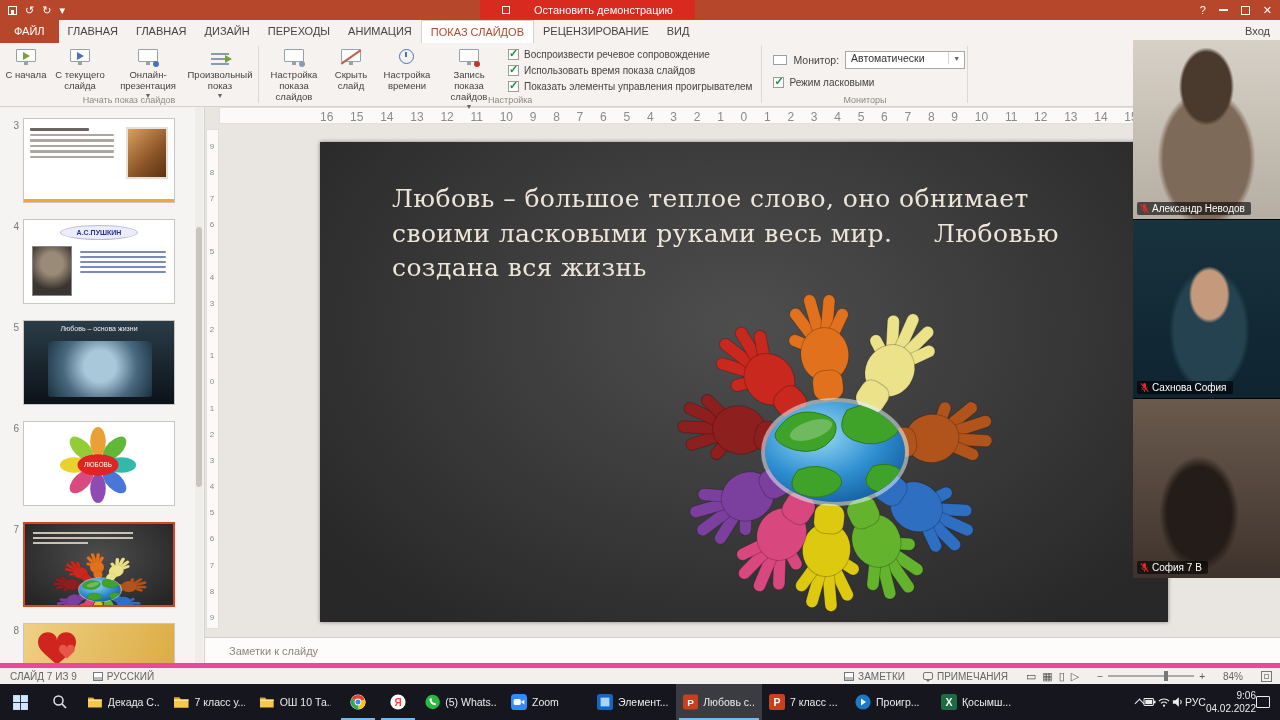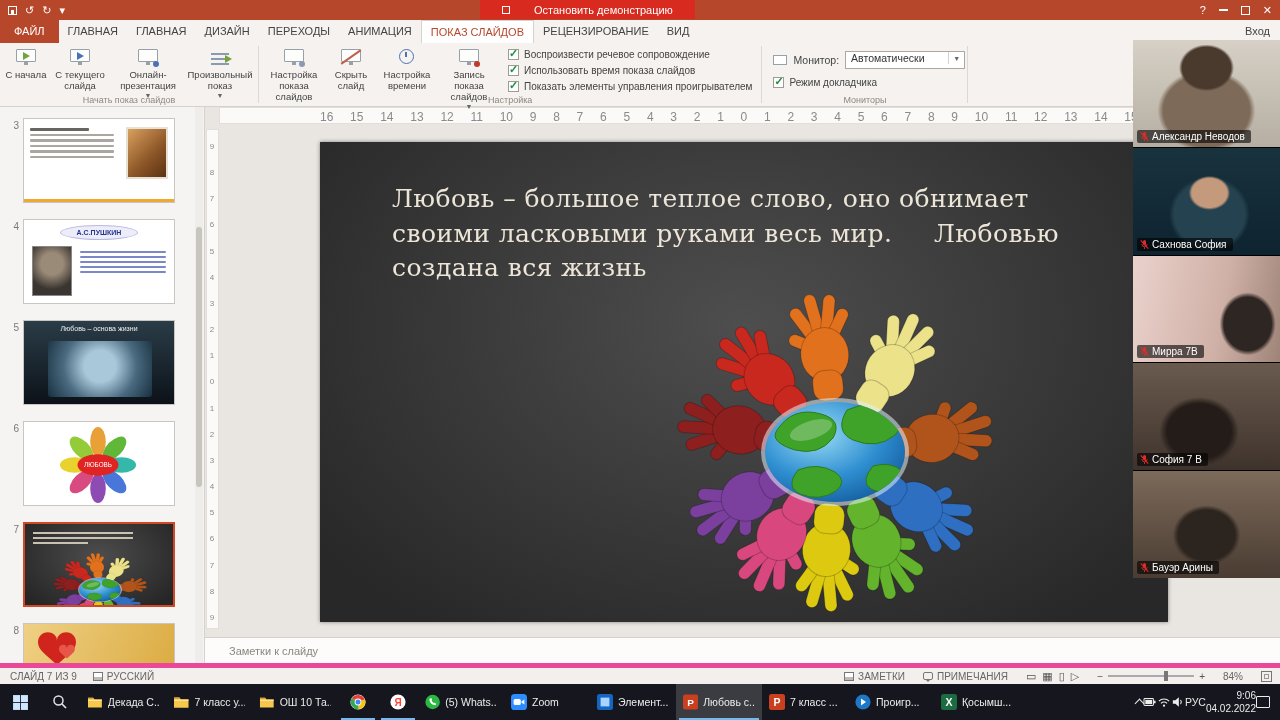--- a/index.html
+++ b/index.html
@@ -270,21 +270,21 @@
         <div class="monrow">
           <span class="monico"></span>
           <span>Монитор:</span>
           <div class="combo">
             <span>Автоматически</span>
             <span class="arr">▼</span>
           </div>
         </div>
         <label class="rcheck">
           <span class="cb checked"></span>
-          <span>Режим докладчика</span>
+          <span>Режим ласковыми</span>
         </label>
       </div>
       <div class="rglabel">Мониторы</div>
     </div>
     <div class="rsep"></div>
   </div>
 
   <div class="thumbs">
     <div class="trow" style="top:11px">
       <div class="tnum">3</div>
@@ -838,48 +838,26 @@
         <div class="zname">
           <svg viewBox="0 0 12 14" width="9" height="11">
             <rect x="4" y="1" width="4" height="7" rx="2" fill="#E02B2B"></rect>
             <path d="M2.5 6.5a3.5 3.5 0 0 0 7 0" fill="none" stroke="#E02B2B" stroke-width="1.2"></path>
             <line x1="6" y1="10.5" x2="6" y2="13" stroke="#E02B2B" stroke-width="1.2"></line>
             <line x1="1" y1="1.5" x2="11" y2="12.5" stroke="#E02B2B" stroke-width="1.4"></line>
           </svg>
           <span>Сахнова София</span>
         </div>
       </div>
-      <div class="ztile z2">
-        <div class="zname">
-          <svg viewBox="0 0 12 14" width="9" height="11">
-            <rect x="4" y="1" width="4" height="7" rx="2" fill="#E02B2B"></rect>
-            <path d="M2.5 6.5a3.5 3.5 0 0 0 7 0" fill="none" stroke="#E02B2B" stroke-width="1.2"></path>
-            <line x1="6" y1="10.5" x2="6" y2="13" stroke="#E02B2B" stroke-width="1.2"></line>
-            <line x1="1" y1="1.5" x2="11" y2="12.5" stroke="#E02B2B" stroke-width="1.4"></line>
-          </svg>
-          <span>Мирра 7В</span>
-        </div>
-      </div>
       <div class="ztile z3">
         <div class="zname">
           <svg viewBox="0 0 12 14" width="9" height="11">
             <rect x="4" y="1" width="4" height="7" rx="2" fill="#E02B2B"></rect>
             <path d="M2.5 6.5a3.5 3.5 0 0 0 7 0" fill="none" stroke="#E02B2B" stroke-width="1.2"></path>
             <line x1="6" y1="10.5" x2="6" y2="13" stroke="#E02B2B" stroke-width="1.2"></line>
             <line x1="1" y1="1.5" x2="11" y2="12.5" stroke="#E02B2B" stroke-width="1.4"></line>
           </svg>
           <span>София 7 В</span>
         </div>
       </div>
-      <div class="ztile z4">
-        <div class="zname">
-          <svg viewBox="0 0 12 14" width="9" height="11">
-            <rect x="4" y="1" width="4" height="7" rx="2" fill="#E02B2B"></rect>
-            <path d="M2.5 6.5a3.5 3.5 0 0 0 7 0" fill="none" stroke="#E02B2B" stroke-width="1.2"></path>
-            <line x1="6" y1="10.5" x2="6" y2="13" stroke="#E02B2B" stroke-width="1.2"></line>
-            <line x1="1" y1="1.5" x2="11" y2="12.5" stroke="#E02B2B" stroke-width="1.4"></line>
-          </svg>
-          <span>Бауэр Арины</span>
-        </div>
-      </div>
     </div>
 
 </div>
 
 </body></html>

